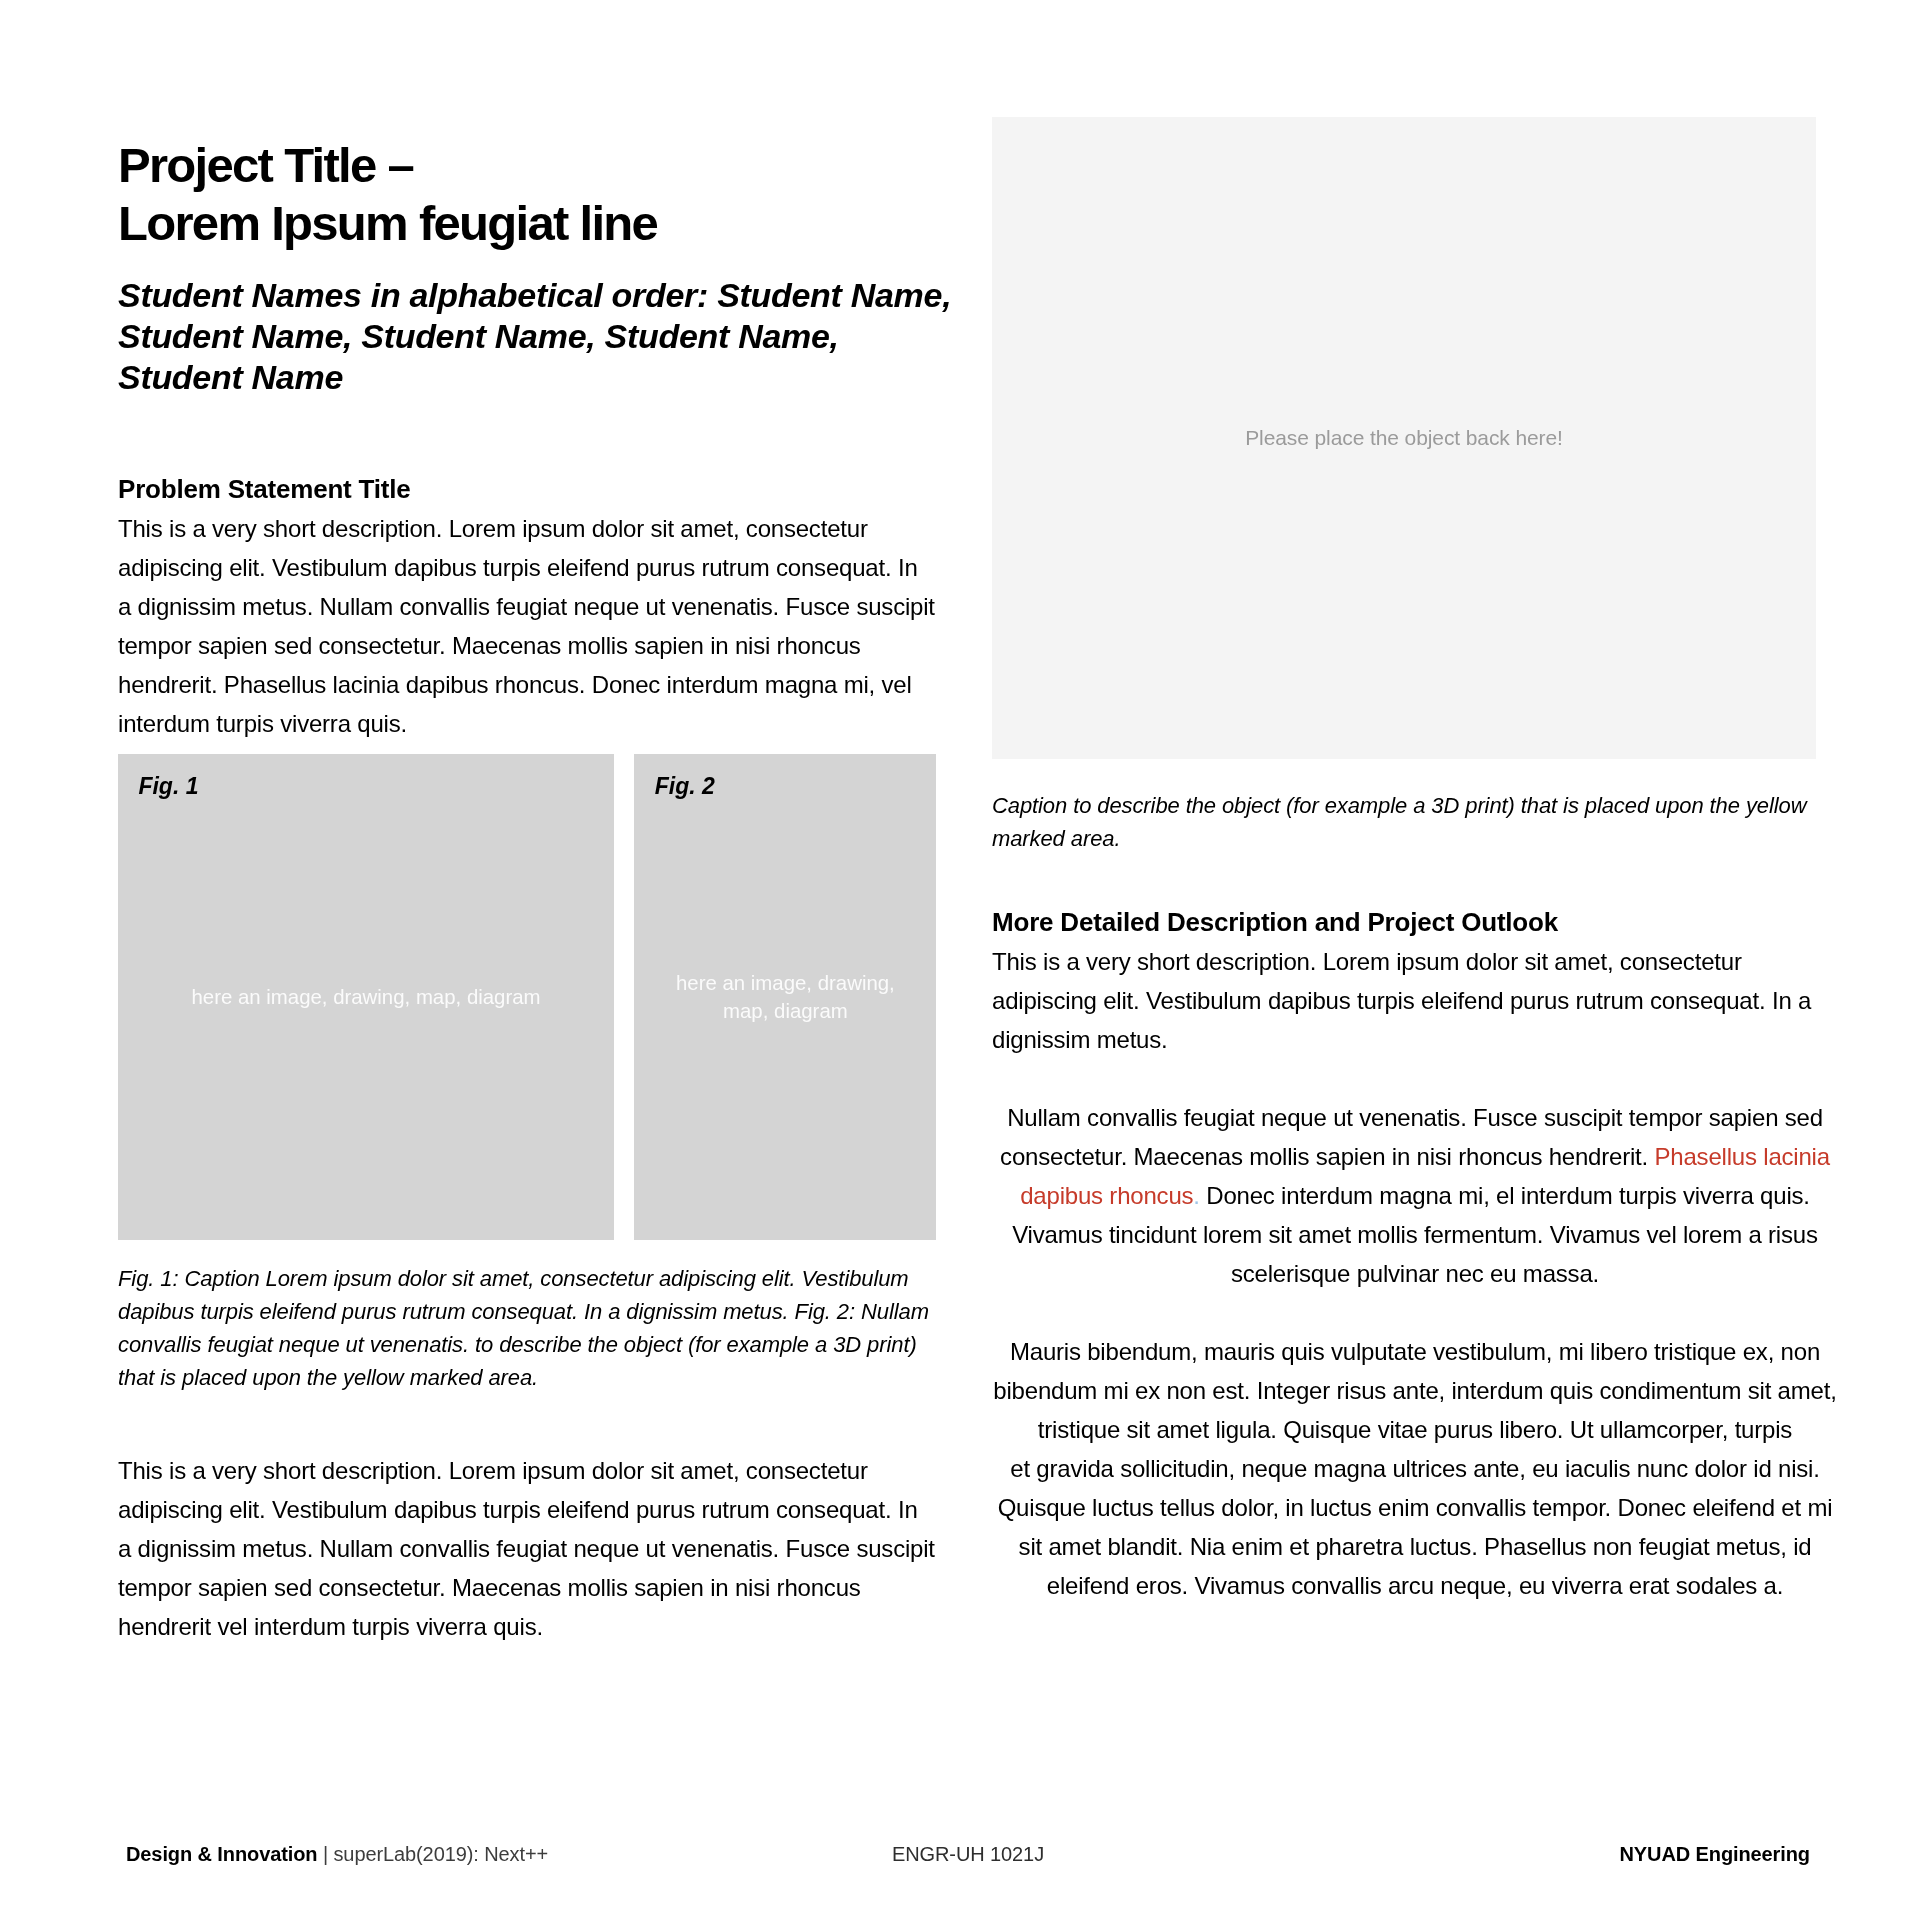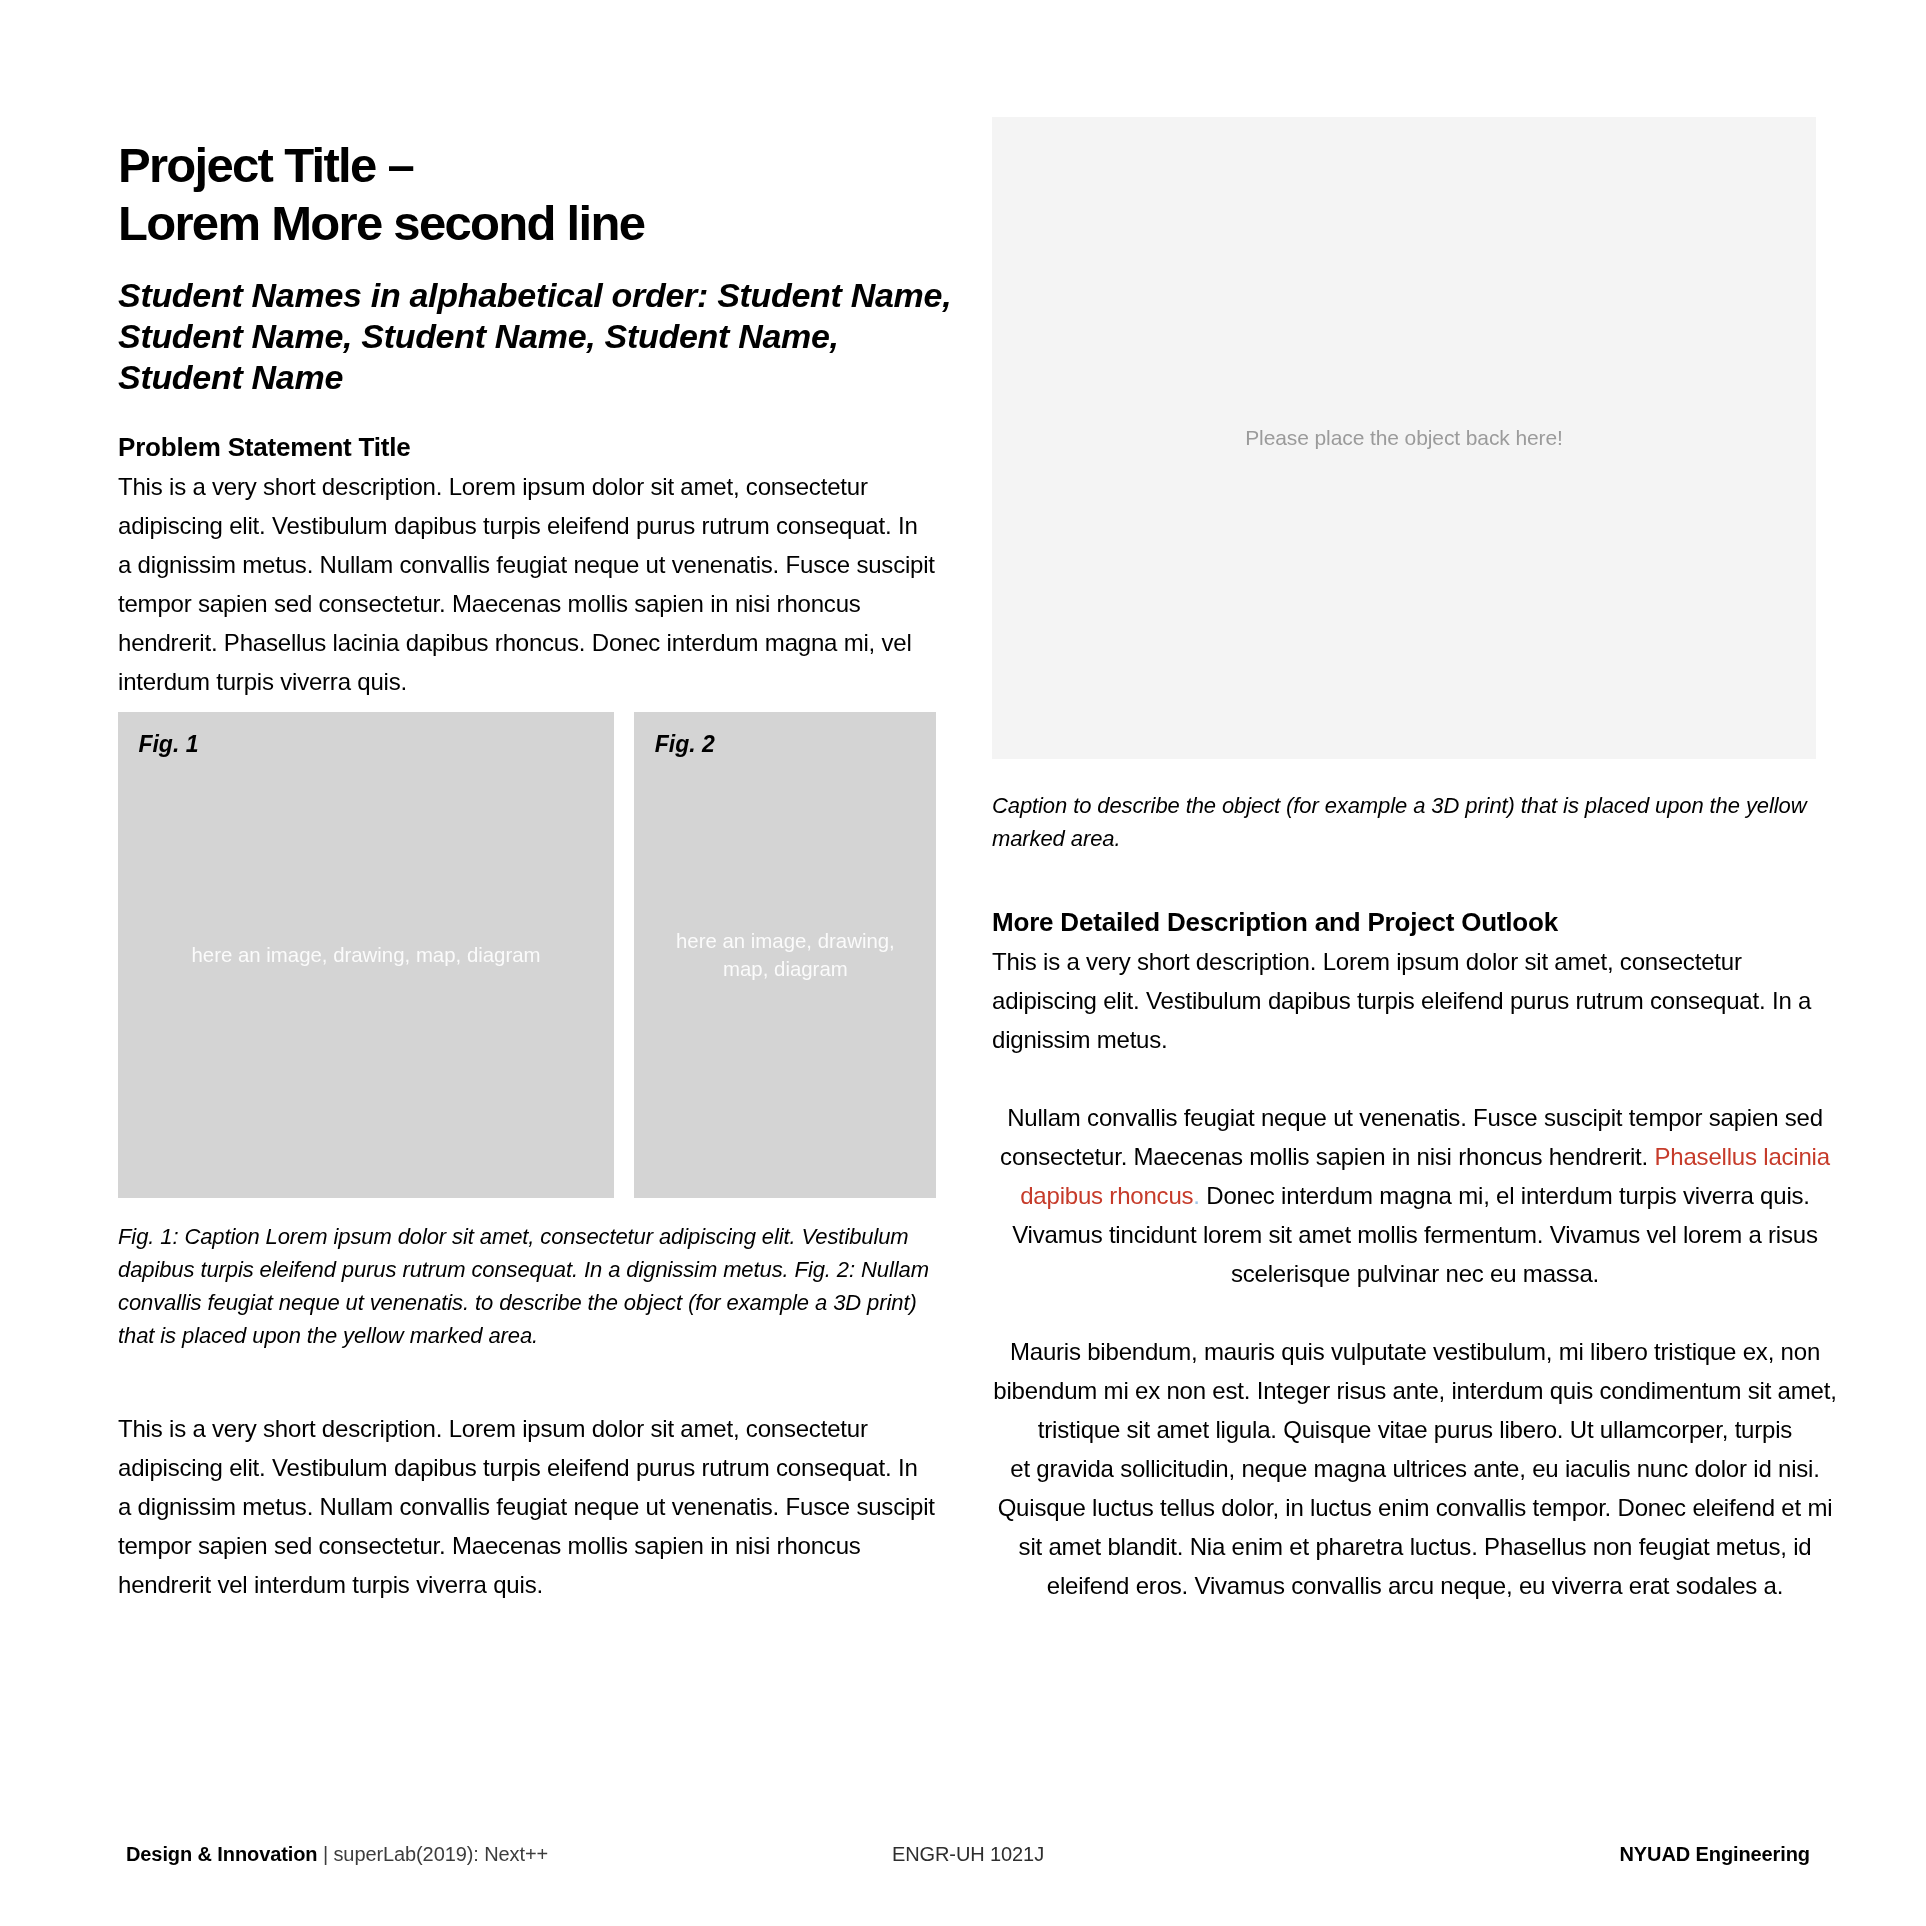--- a/index.html
+++ b/index.html
@@ -26,21 +26,21 @@
     font-size:49px;font-weight:700;line-height:58px;letter-spacing:-1.7px;
   }
   .students{
     margin-top:23px;font-size:34px;line-height:41px;
     font-weight:700;font-style:italic;letter-spacing:-0.3px;width:843px;
   }
 
   .section-heading{font-weight:700;font-size:26px;line-height:39px;letter-spacing:-0.2px;}
   .body-text{font-size:24px;line-height:39px;letter-spacing:-0.2px;white-space:pre-line;}
 
-  .problem-block{margin-top:30px;}
+  .problem-block{margin-top:72px;}
   .summary-block{margin-top:57px;}
 
   .figures-row{margin-top:11px;display:flex;gap:20.4px;}
   .fig-box{background:var(--fig-box);height:486px;position:relative;}
   .fig-box.fig1{width:496px;}
   .fig-box.fig2{width:302px;}
   .fig-label{
     position:absolute;top:19px;left:20.4px;
     font-weight:700;font-style:italic;font-size:23px;
   }
@@ -80,21 +80,21 @@
   .footer .bold{font-weight:700;}
   .footer .rest{font-weight:400;color:var(--footer-gray);}
 </style>
 </head>
 <body>
 
 <div class="col left-col">
 
   <div class="title">
     <div>Project Title –</div>
-    <div>Lorem More second line</div>
+    <div>Lorem Ipsum feugiat line</div>
   </div>
 
   <div class="students">Student Names in alphabetical order: Student Name, Student Name, Student Name, Student Name, Student Name</div>
 
   <div class="problem-block">
     <div class="section-heading">Problem Statement Title</div>
     <div class="body-text">This is a very short description. Lorem ipsum dolor sit amet, consectetur adipiscing elit. Vestibulum dapibus turpis eleifend purus rutrum consequat. In a dignissim metus. Nullam convallis feugiat neque ut venenatis. Fusce suscipit tempor sapien sed consectetur. Maecenas mollis sapien in nisi rhoncus hendrerit. Phasellus lacinia dapibus rhoncus. Donec interdum magna mi, vel interdum turpis viverra quis.</div>
   </div>
 
   <div class="figures-row">

